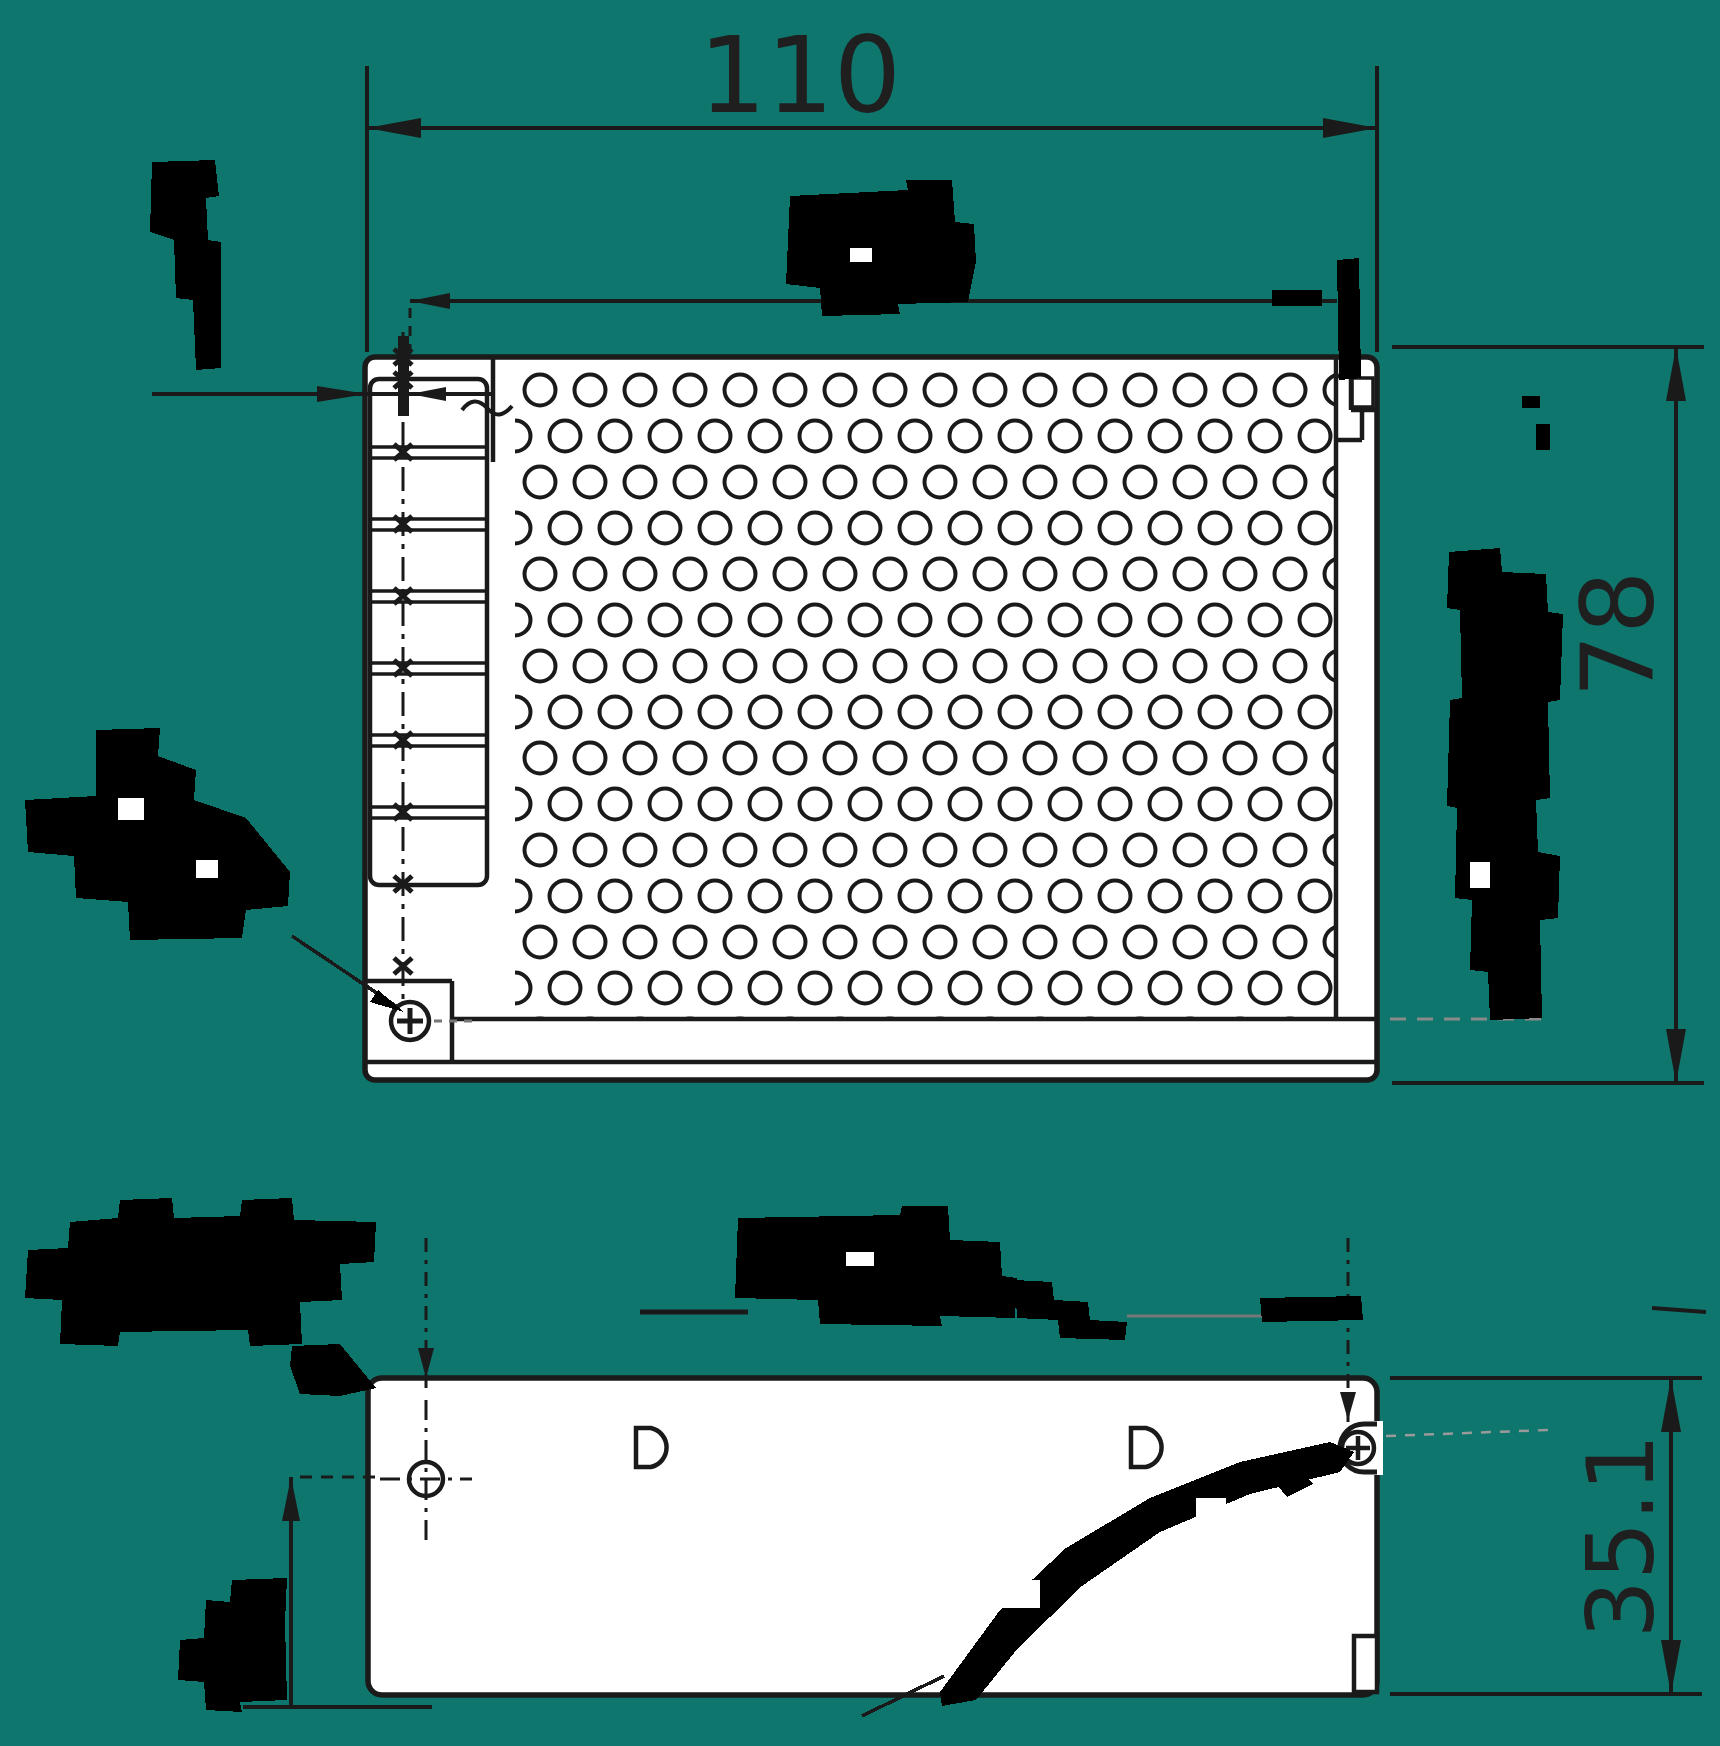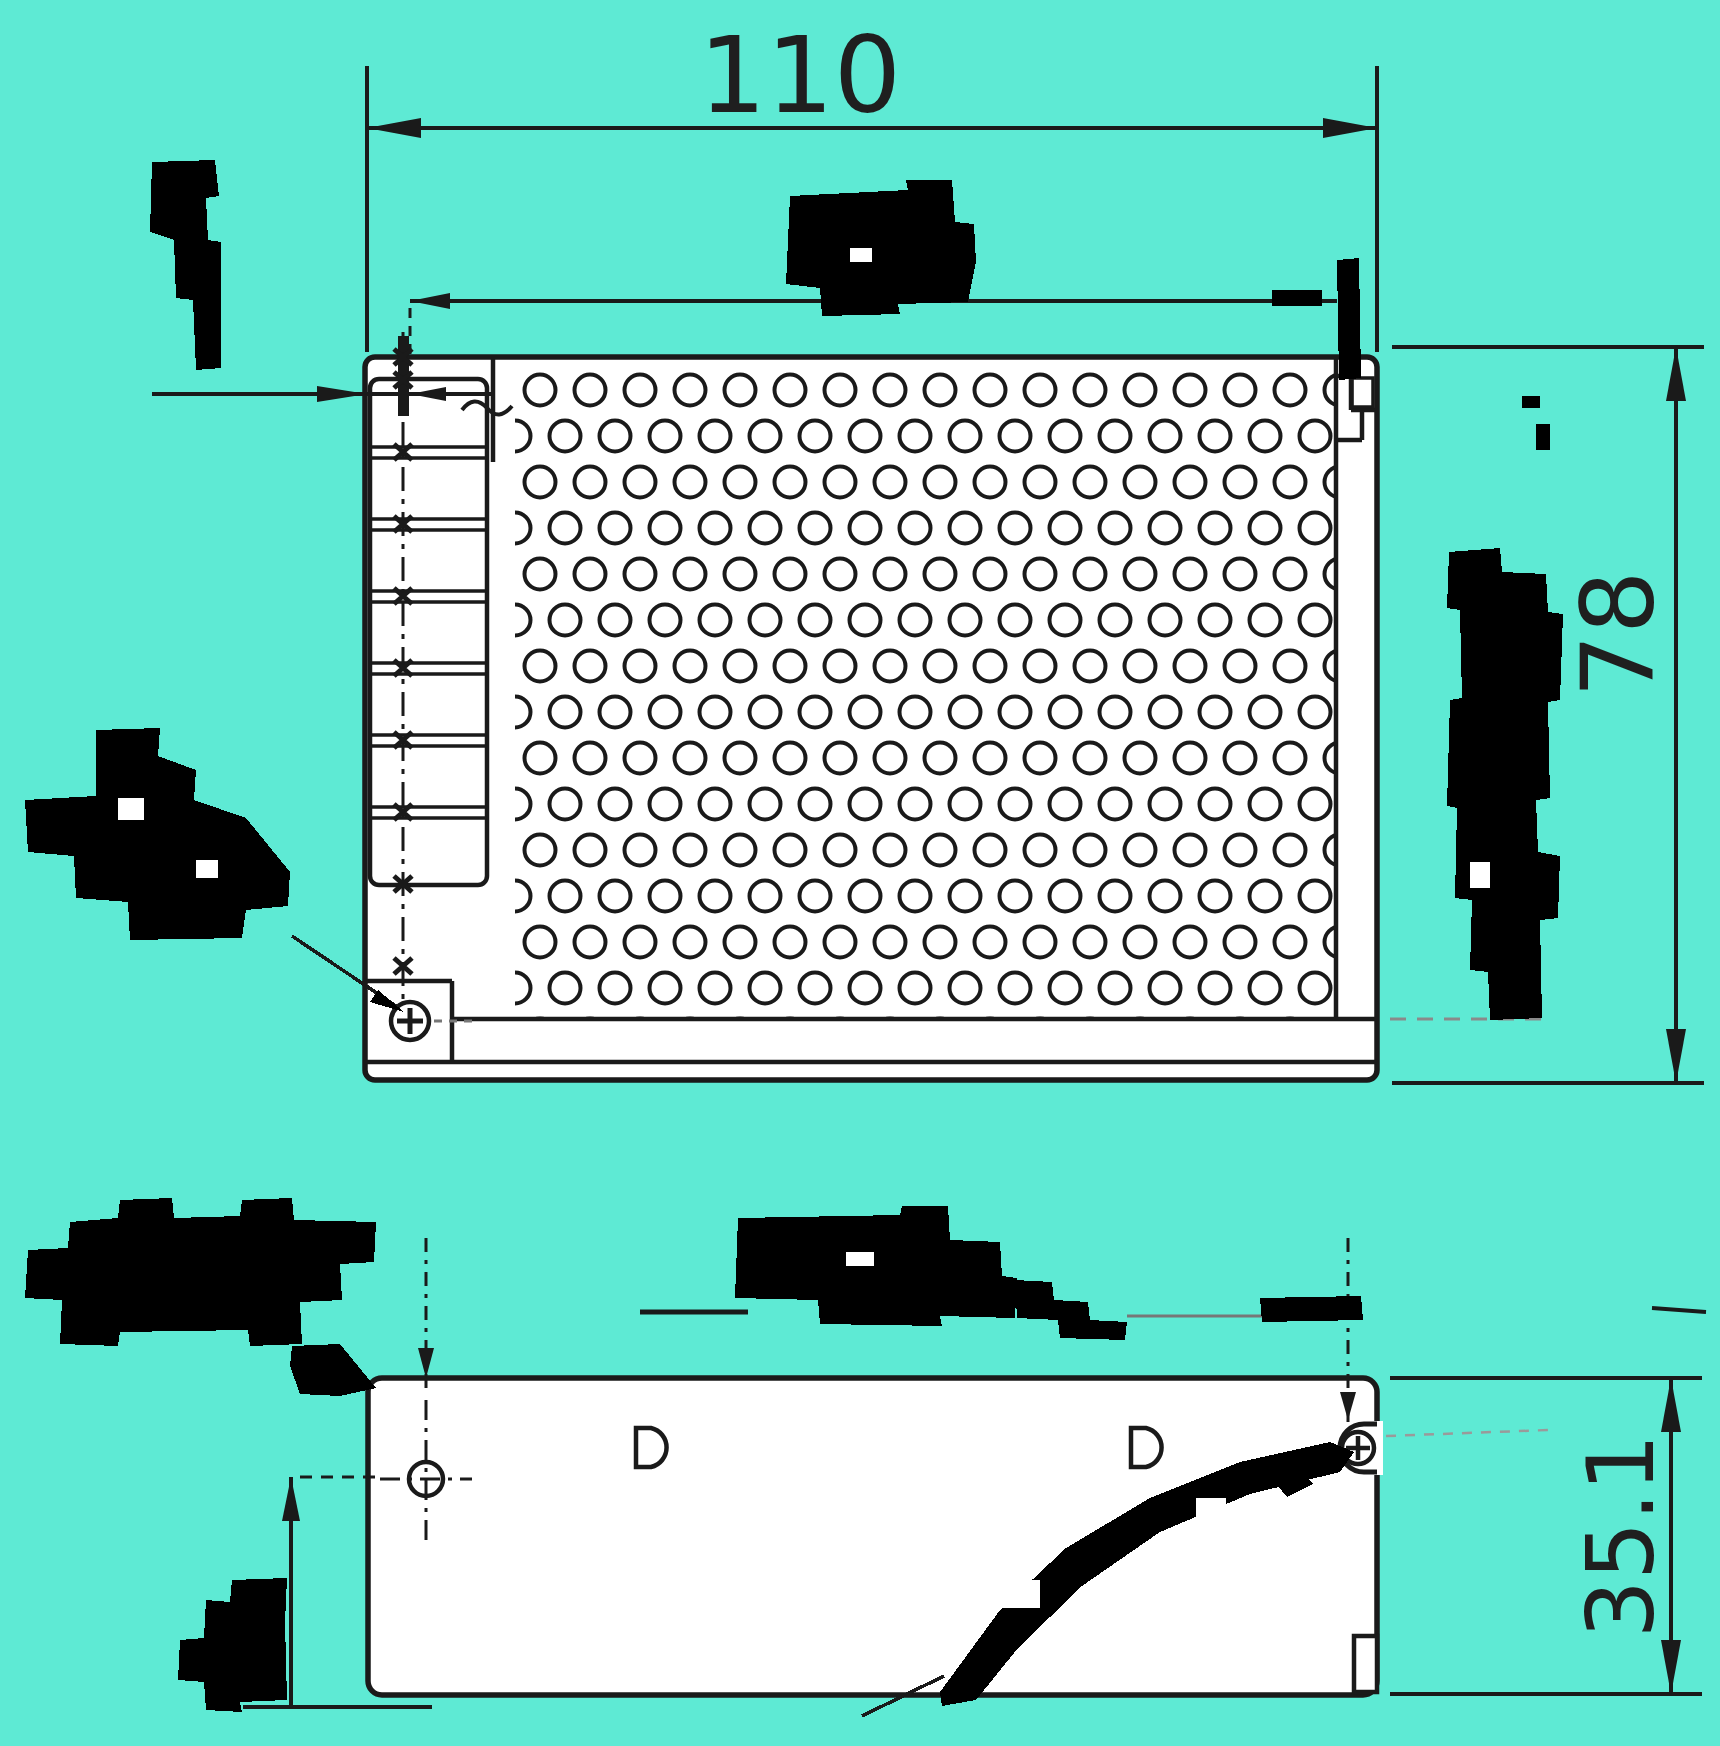--- a/index.html
+++ b/index.html
@@ -1,16 +1,16 @@
 <!DOCTYPE html>
 <html><head>
 <meta charset="utf-8">
 <style>
   html,body{margin:0;padding:0;background:#ffffff;}
-  #canvas{position:relative;width:1720px;height:1746px;background:#5eead4;overflow:hidden;
+  #canvas{position:relative;width:1720px;height:1746px;background:#0f766e;overflow:hidden;
           font-family:"DejaVu Sans","Liberation Sans",sans-serif;}
   svg{position:absolute;left:0;top:0;}
   .dim-text{fill:#1f1f1f;font-family:"DejaVu Sans","Liberation Sans",sans-serif;}
 </style>
 </head>
 <body>
 
 <div id="canvas">
 <svg width="1720" height="1746" viewBox="0 0 1720 1746">
   <defs>

